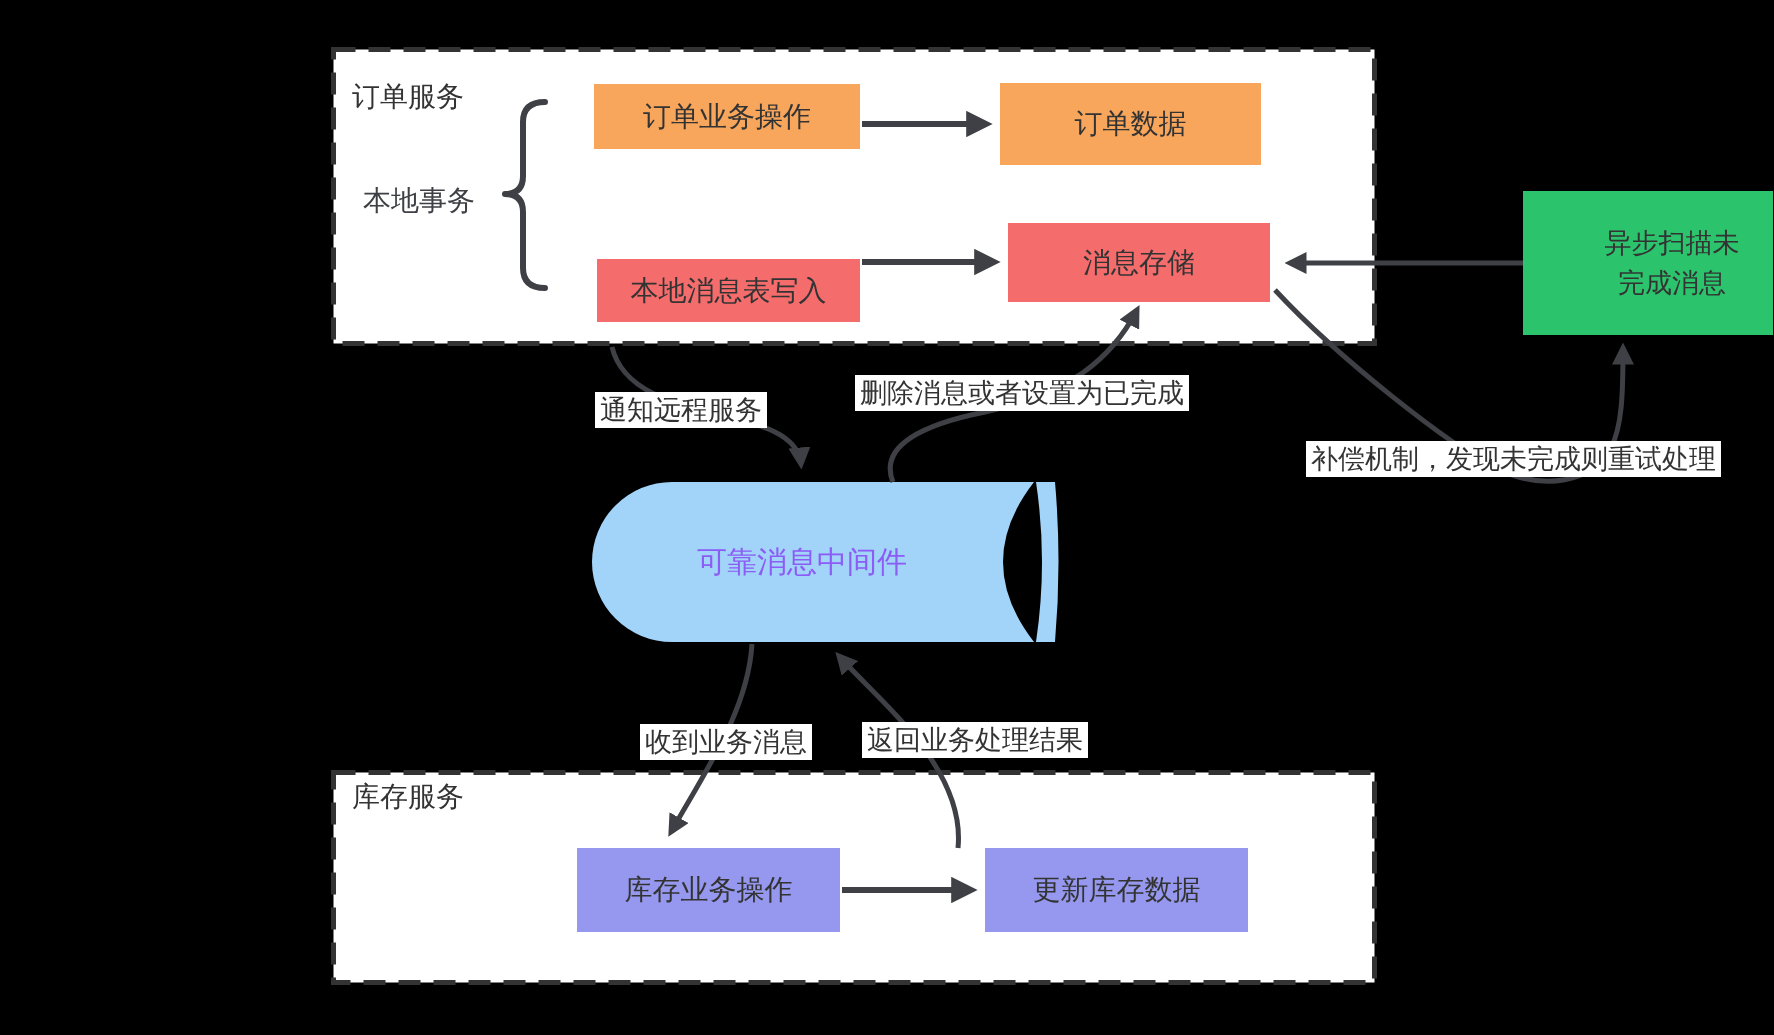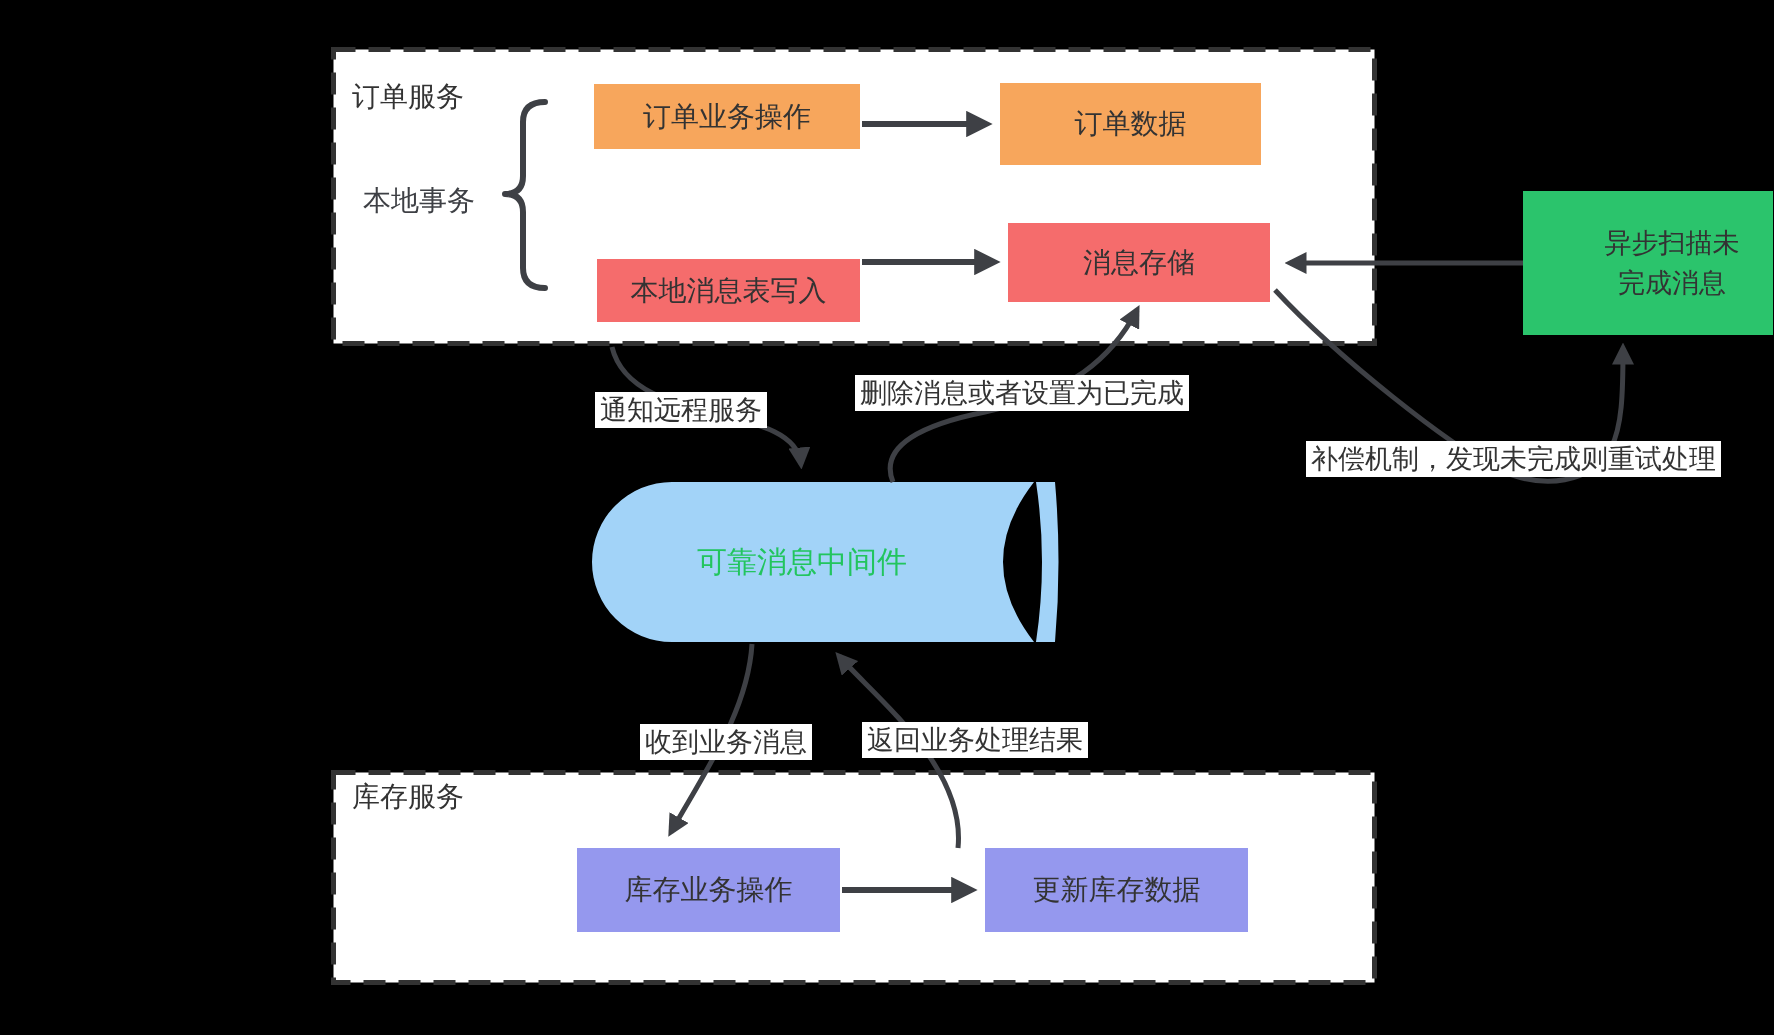--- a/index.html
+++ b/index.html
@@ -27,21 +27,21 @@
   }
   .edge-label{
     position:absolute;background:#fff;color:#333;
     font-size:27px;line-height:36px;padding:0 5px;white-space:nowrap;
   }
   .brace-label{
     position:absolute;font-size:28px;color:#3E4045;text-align:center;
   }
   .cyl-label{
     position:absolute;display:flex;align-items:center;justify-content:center;
-    font-size:30px;color:#22c55e;
+    font-size:30px;color:#8b5cf6;
   }
 </style>
 </head>
 <body>
 
 <div id="stage">
 
   <svg id="diagram-svg" width="1774" height="1035" viewBox="0 0 1774 1035">
     <defs>
       <marker id="arrow" markerUnits="strokeWidth" viewBox="0 0 10 10" refX="7.5" refY="5" markerWidth="4.4" markerHeight="4.4" orient="auto">

